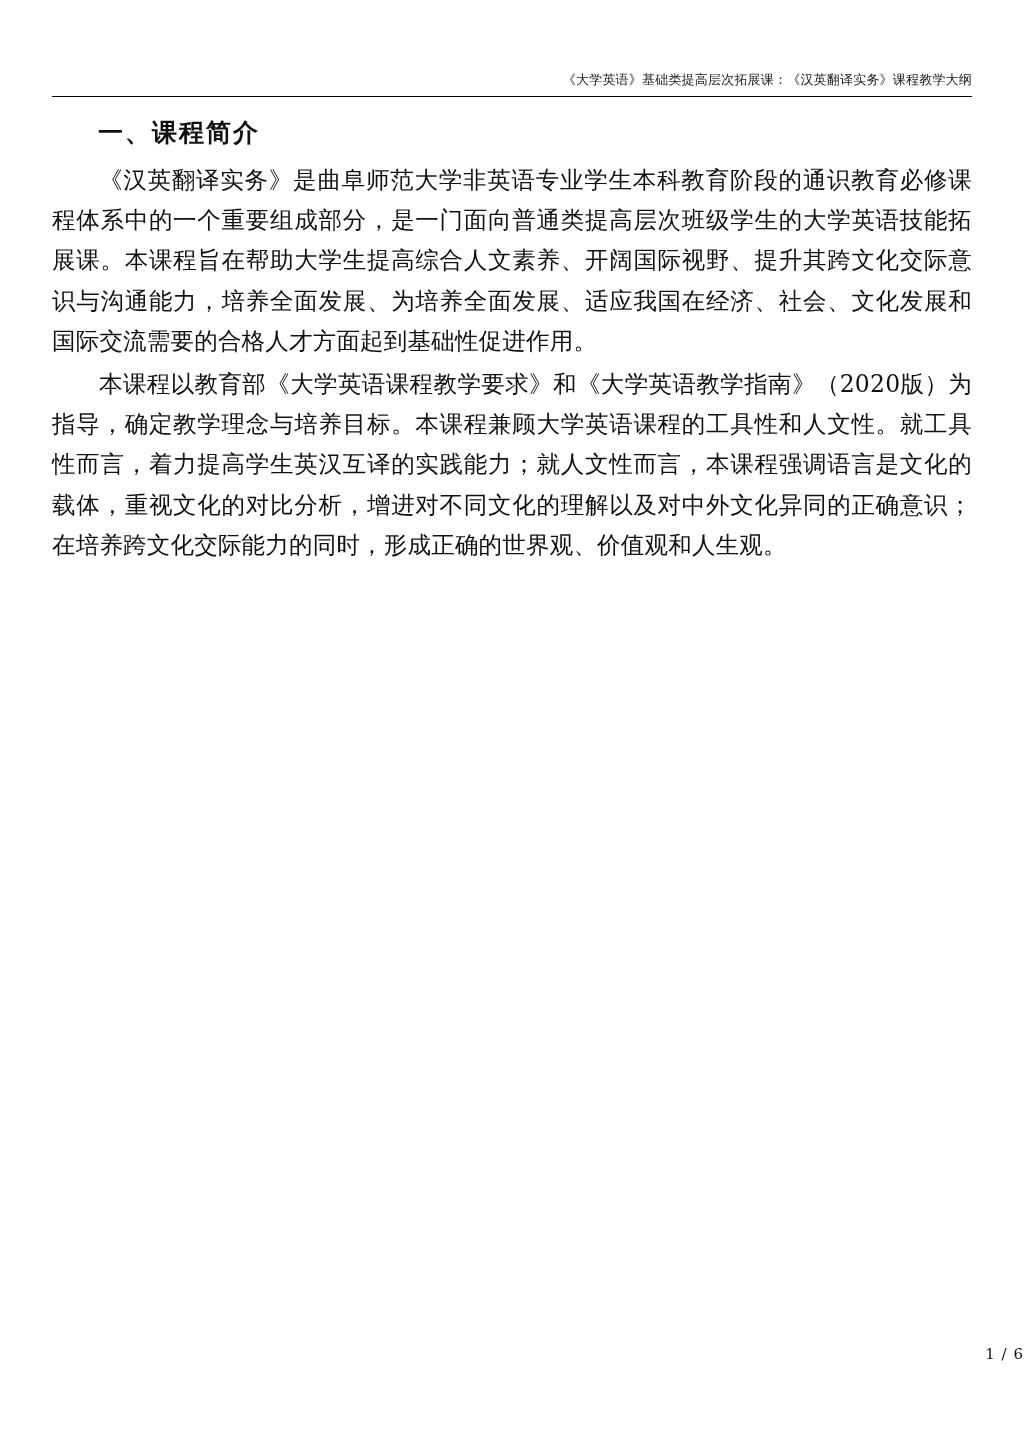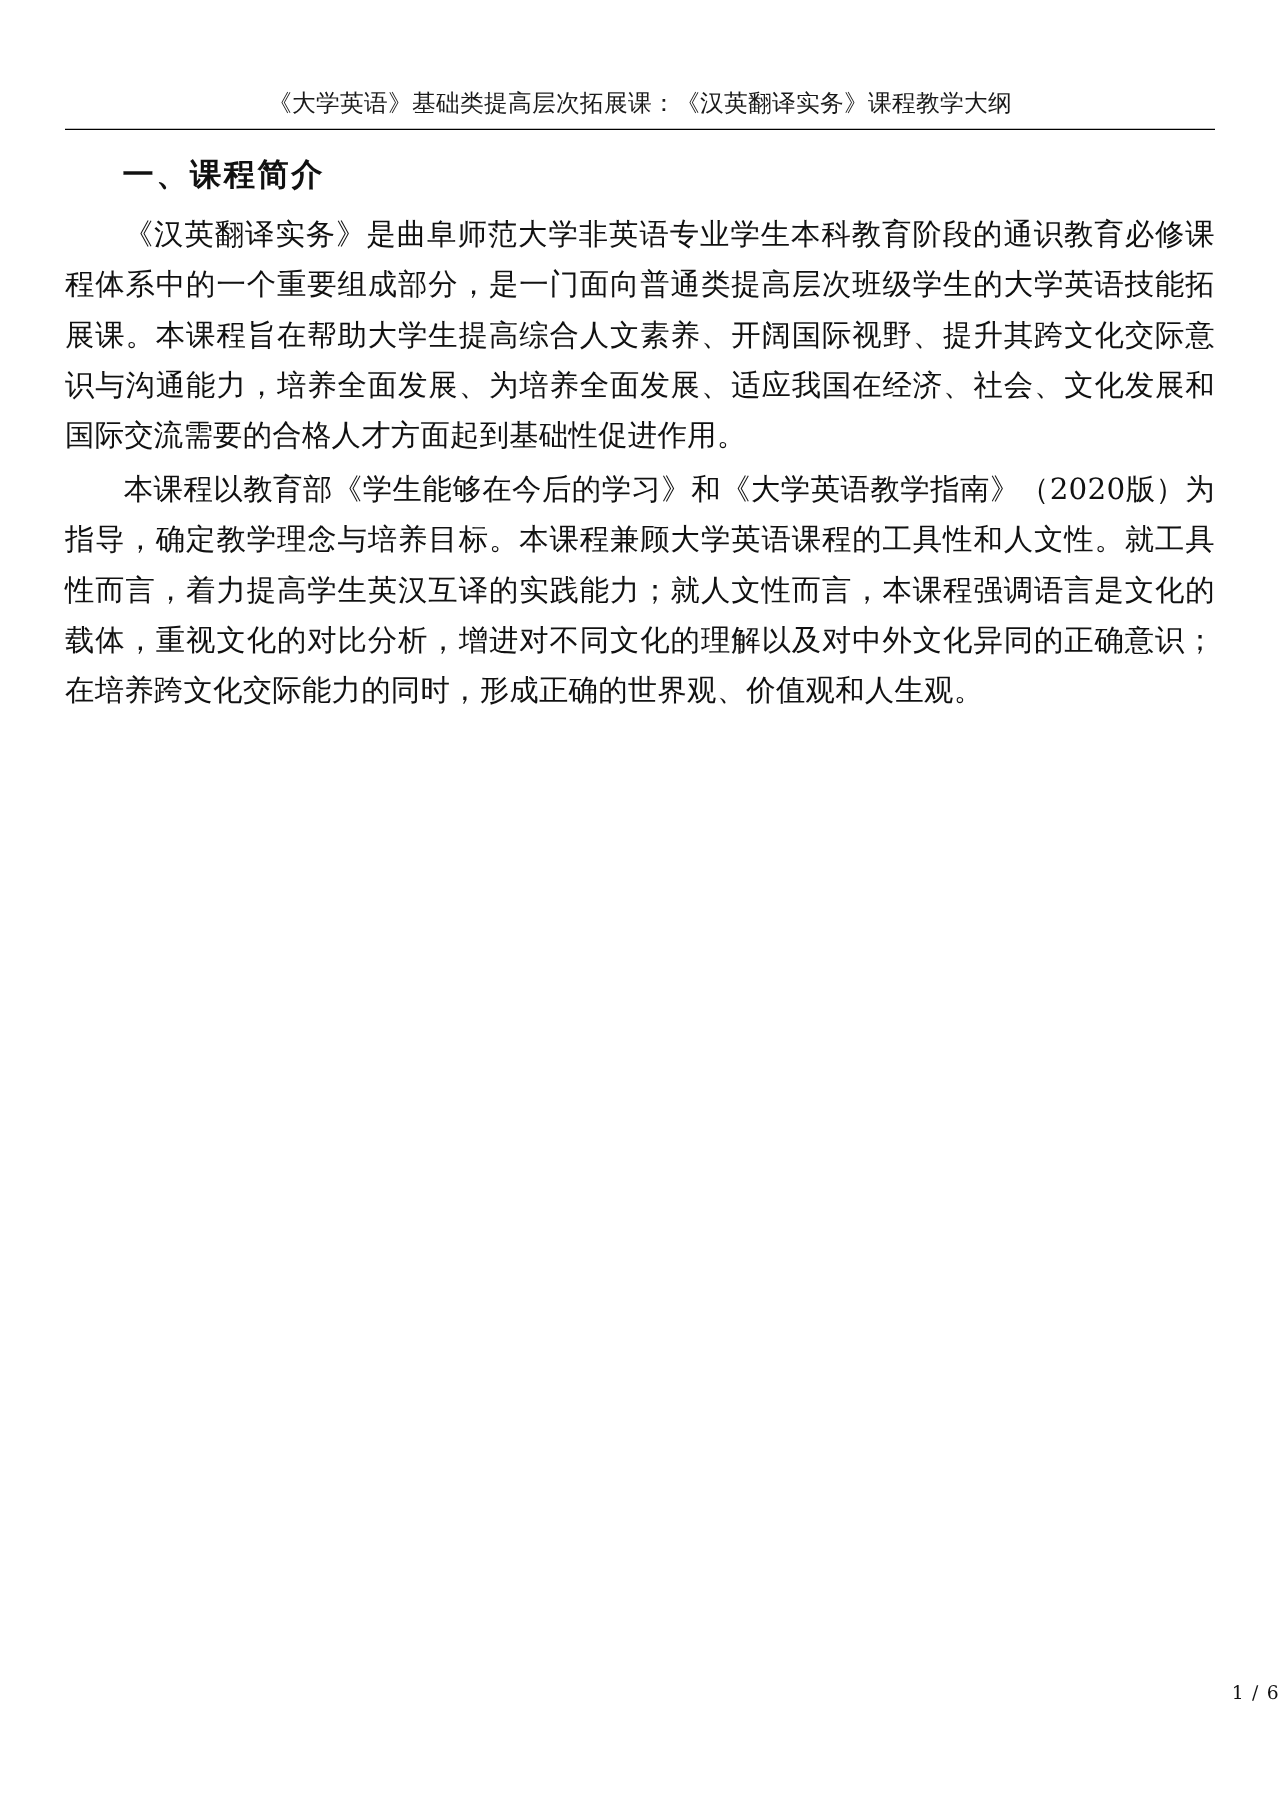--- a/index.html
+++ b/index.html
@@ -16,22 +16,22 @@
     overflow: hidden;
   }
   .page {
     position: relative;
     width: 1024px;
     height: 1447px;
     box-sizing: border-box;
     padding: 0 52px;
   }
   .header {
-    text-align: center;
-    font-size: 19px;
+    text-align: right;
+    font-size: 13px;
     line-height: 1.2;
     padding-top: 72px;
     padding-bottom: 8px;
     color: #1a1a1a;
     letter-spacing: 0.2px;
   }
   .header-rule {
     border: 0;
     border-top: 1px solid #000;
     margin: 0 0 18px 0;
@@ -71,17 +71,17 @@
 <body>
 
 <div class="page">
 
   <div class="header">《大学英语》基础类提高层次拓展课：《汉英翻译实务》课程教学大纲</div>
   <hr class="header-rule">
 
   <h2 class="section-heading">一、课程简介</h2>
   <p class="para">《汉英翻译实务》是曲阜师范大学非英语专业学生本科教育阶段的通识教育必修课程体系中的一个重要组成部分，是一门面向普通类提高层次班级学生的大学英语技能拓展课。本课程旨在帮助大学生提高综合人文素养、开阔国际视野、提升其跨文化交际意识与沟通能力，培养全面发展、为培养全面发展、适应我国在经济、社会、文化发展和国际交流需要的合格人才方面起到基础性促进作用。</p>
 
-  <p class="para">本课程以教育部《学生能够在今后的学习》和《大学英语教学指南》（2020版）为指导，确定教学理念与培养目标。本课程兼顾大学英语课程的工具性和人文性。就工具性而言，着力提高学生英汉互译的实践能力；就人文性而言，本课程强调语言是文化的载体，重视文化的对比分析，增进对不同文化的理解以及对中外文化异同的正确意识；在培养跨文化交际能力的同时，形成正确的世界观、价值观和人生观。</p>
+  <p class="para">本课程以教育部《大学英语课程教学要求》和《大学英语教学指南》（2020版）为指导，确定教学理念与培养目标。本课程兼顾大学英语课程的工具性和人文性。就工具性而言，着力提高学生英汉互译的实践能力；就人文性而言，本课程强调语言是文化的载体，重视文化的对比分析，增进对不同文化的理解以及对中外文化异同的正确意识；在培养跨文化交际能力的同时，形成正确的世界观、价值观和人生观。</p>
 
   <div class="footer">1 / 6</div>
 
 </div>
 
 </body></html>

